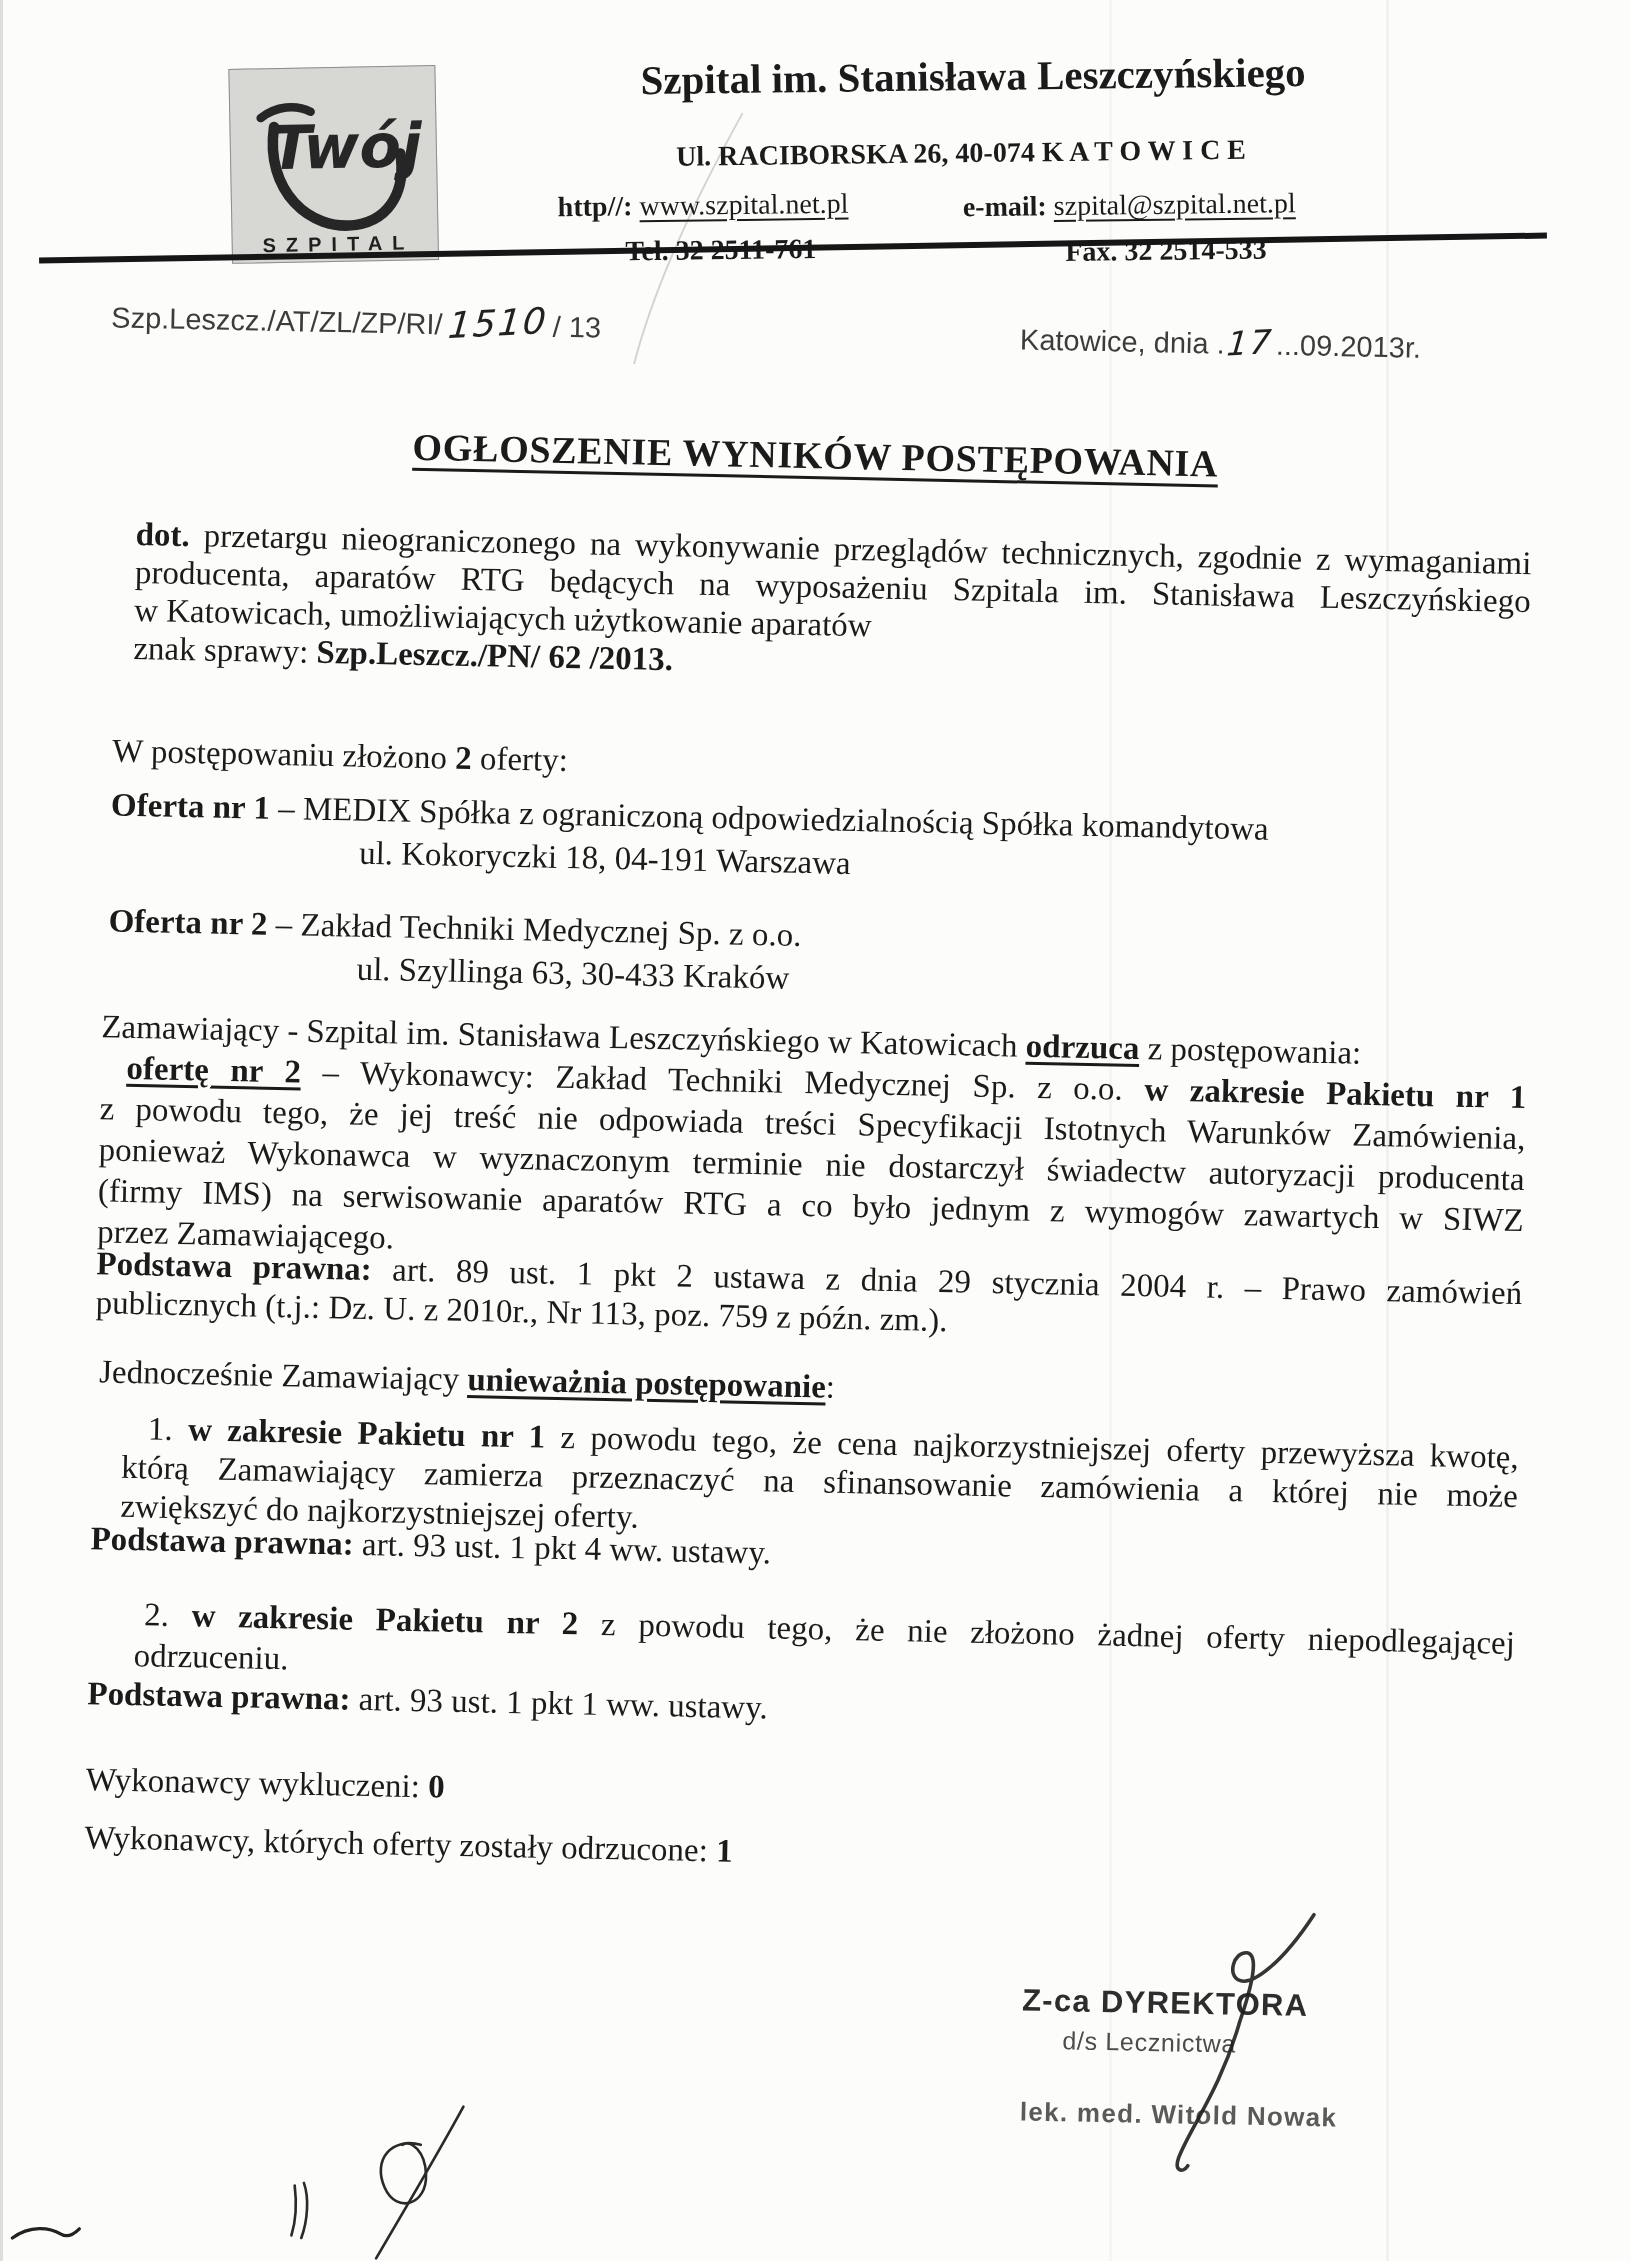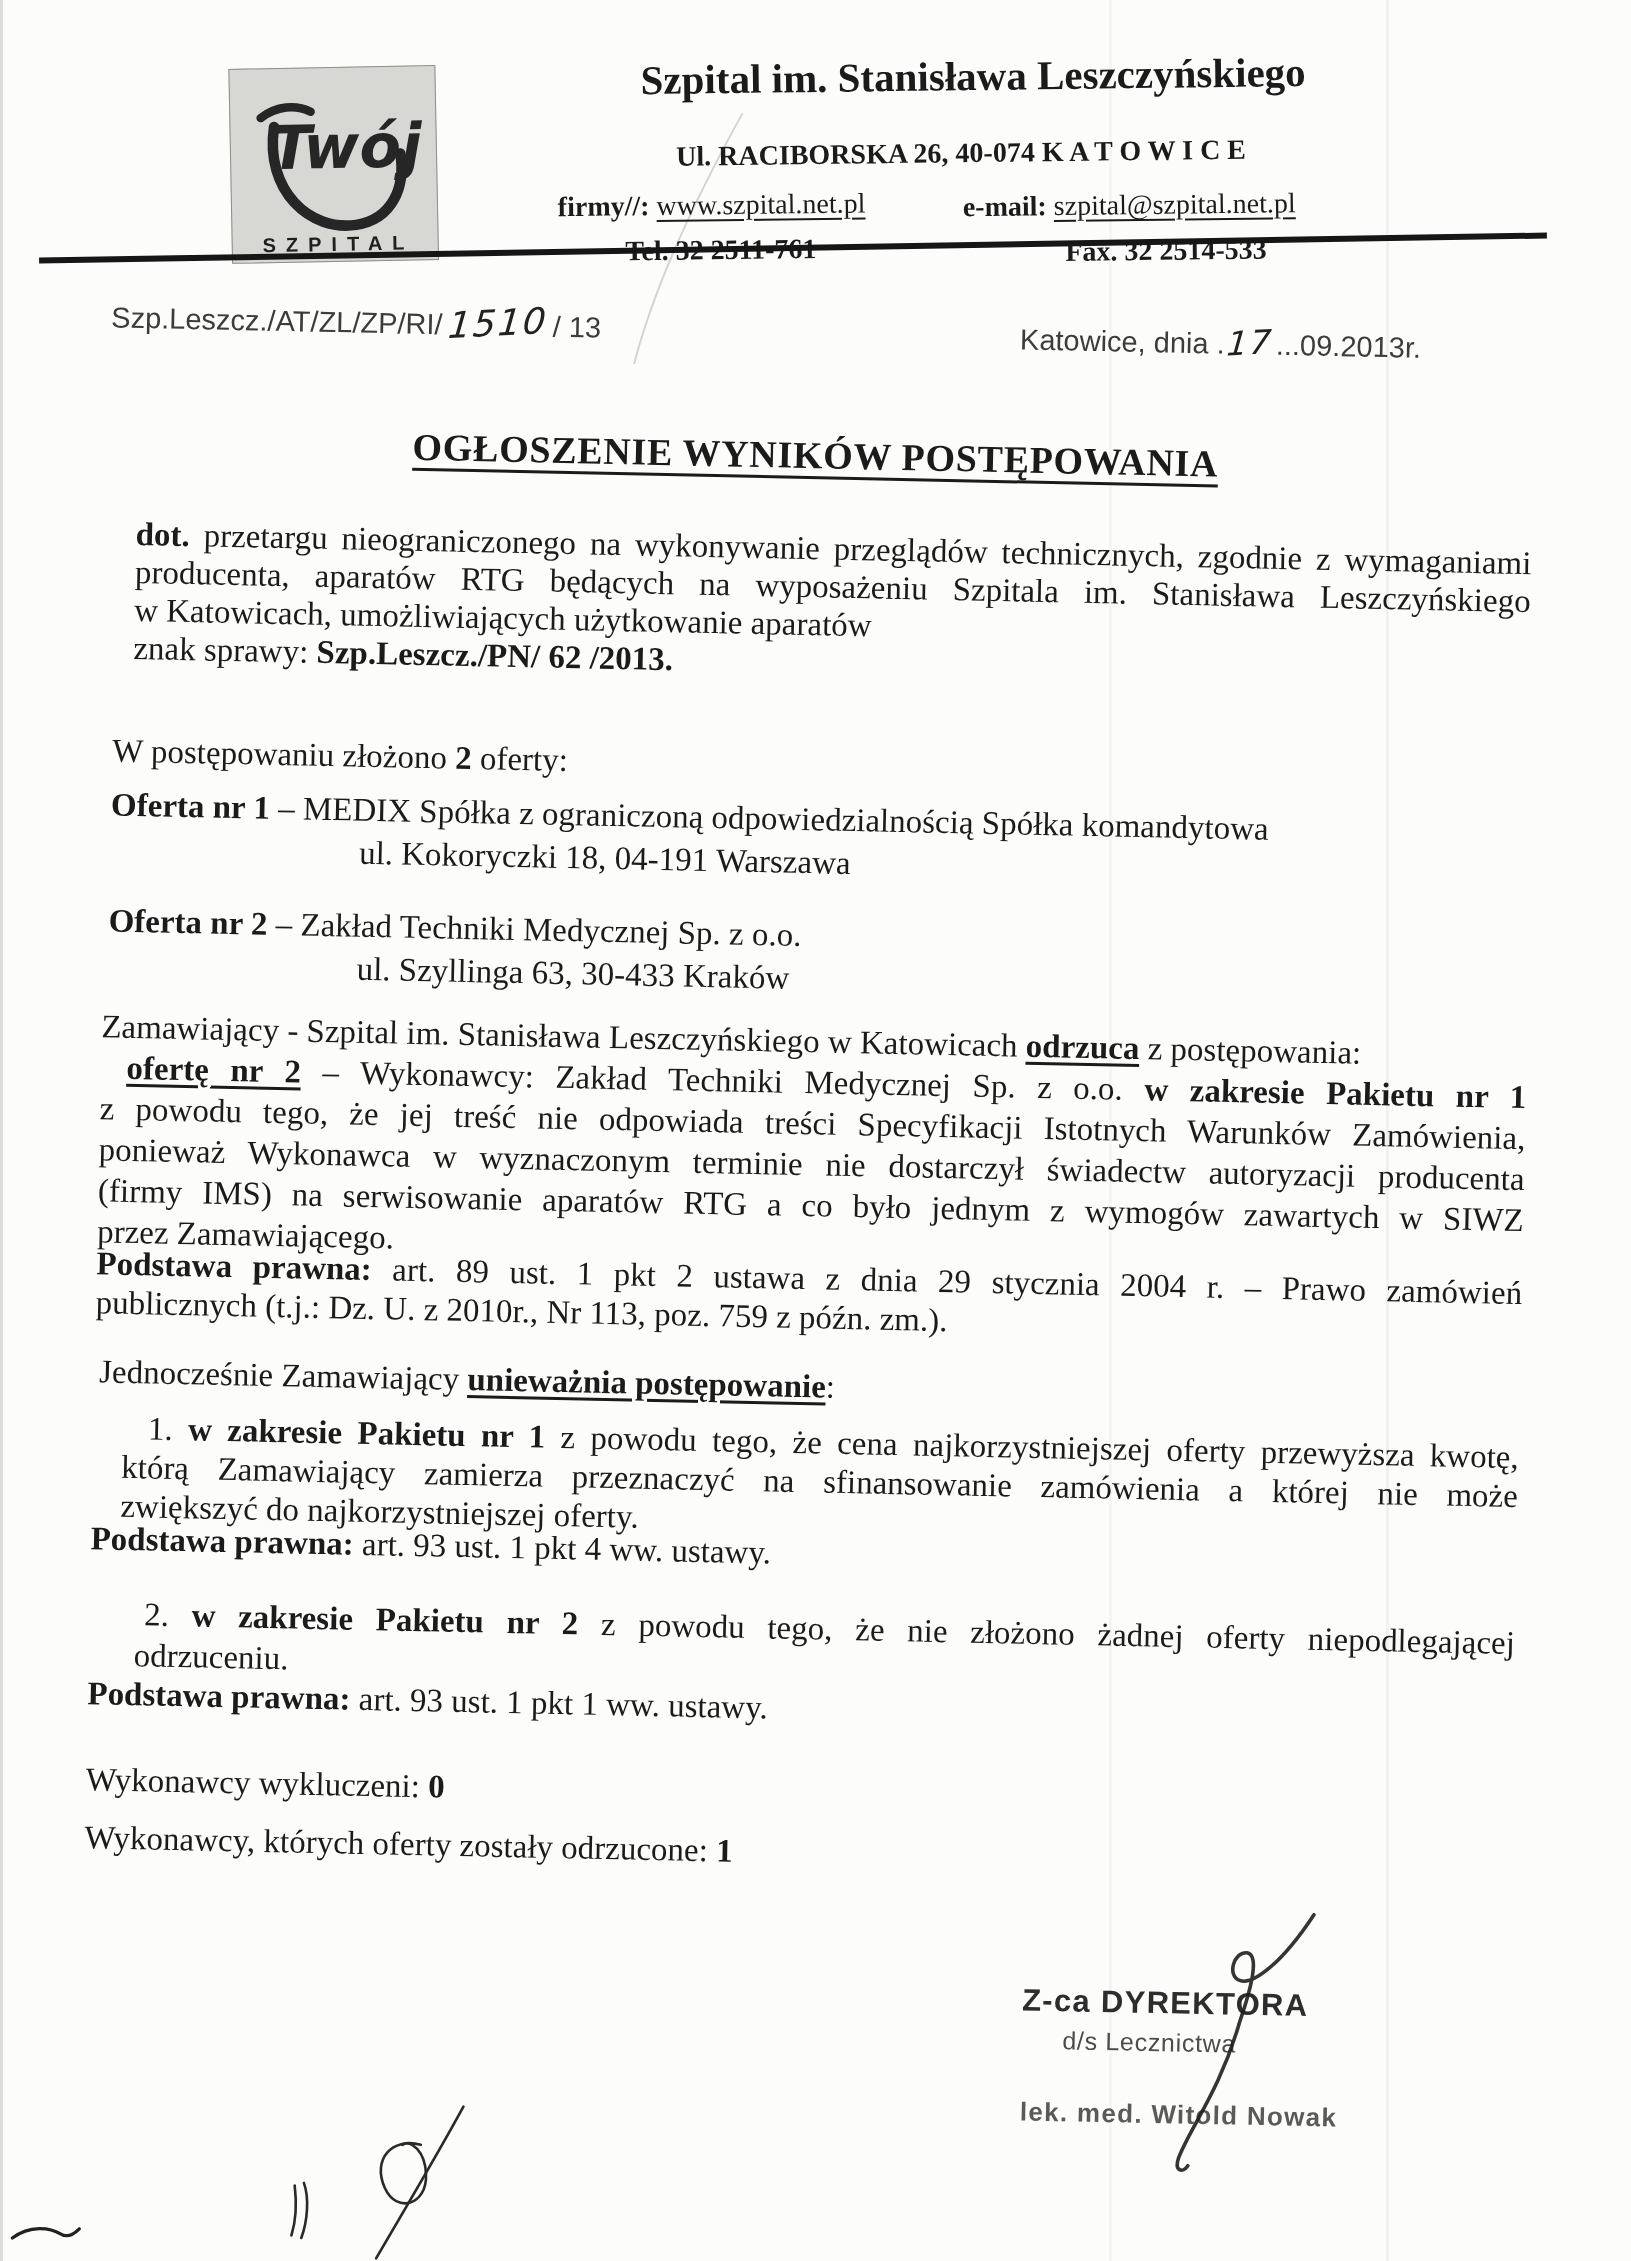--- a/index.html
+++ b/index.html
@@ -86,21 +86,21 @@
       <svg width="203" height="191" viewBox="0 0 308 290">
         <path d="M 66,88 C 50,185 118,248 188,239 C 244,231 264,182 257,132" fill="none" stroke="#262626" stroke-width="16" stroke-linecap="round"></path>
         <path d="M 46,74 C 70,56 100,54 122,66" fill="none" stroke="#262626" stroke-width="13" stroke-linecap="round"></path>
         <text x="60" y="152" font-family="DejaVu Sans, sans-serif" font-size="92" font-style="italic" font-weight="bold" fill="#262626">Twój</text>
       </svg>
       <div class="logo-caption">SZPITAL</div>
     </div>
     <div class="hname">Szpital im. Stanisława Leszczyńskiego</div>
     <div class="haddr">Ul. RACIBORSKA 26, 40-074 K A T O W I C E</div>
     <div class="hweb">
-      <span class="b">firmy//:</span>
+      <span class="b">http//:</span>
       <span class="u">www.szpital.net.pl</span>
     </div>
     <div class="hmail">
       <span class="b">e-mail:</span>
       <span class="u">szpital@szpital.net.pl</span>
     </div>
     <div class="htel">Tel. 32  2511-761</div>
     <div class="hfax">Fax. 32  2514-533</div>
     <svg class="svg-abs" style="left:592px;top:99px" width="197" height="276" viewBox="0 0 300 420">
       <path d="M 230,20 C 150,160 90,290 60,400" fill="none" stroke="rgba(50,50,50,0.20)" stroke-width="3"></path>

